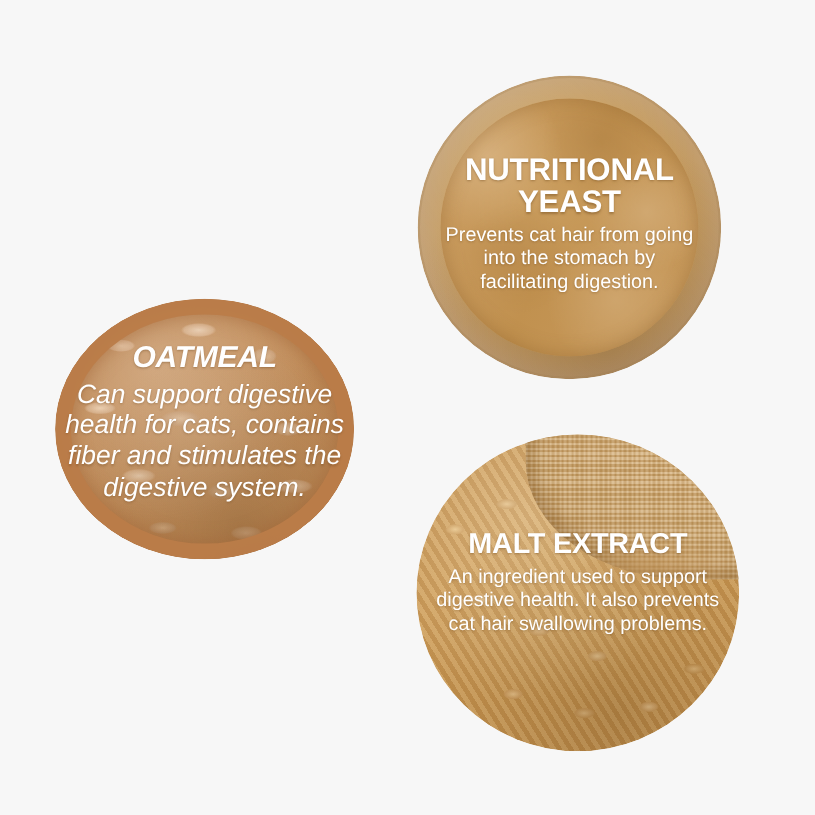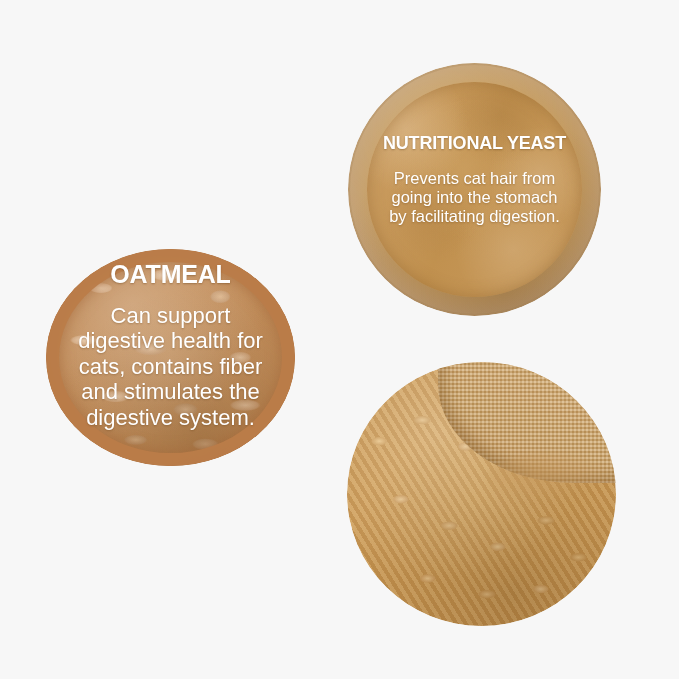--- a/index.html
+++ b/index.html
@@ -60,30 +60,31 @@
   .title {
     font-weight: 700;
     letter-spacing: -0.2px;
     line-height: 1.04;
     margin: 0 0 5px 0;
     text-shadow: 0 1px 2px rgba(80,45,10,0.35);
   }
   .desc {
     font-weight: 400;
     line-height: 1.16;
-    margin: 16px;
+    margin: 4px;
     text-shadow: 0 1px 2px rgba(80,45,10,0.30);
   }
 
   
   #card-oatmeal {
     left: 46px;
     top: 249px;
     width: 249px;
     height: 217px;
+    font-style: italic;
   }
   #card-oatmeal .texture {
     background-color: #c28e5d;
     background-image:
       radial-gradient(ellipse 16px 7px at 22% 18%, #e6c4a0 0%, #d3a87f 62%, rgba(200,150,100,0) 74%),
       radial-gradient(ellipse 20px 8px at 48% 12%, #e9cbac 0%, #d5ab82 60%, rgba(200,150,100,0) 74%),
       radial-gradient(ellipse 14px 9px at 70% 22%, #dfb88f 0%, #caa077 60%, rgba(200,150,100,0) 74%),
       radial-gradient(ellipse 18px 7px at 15% 42%, #e8c8a6 0%, #d2a87f 60%, rgba(200,150,100,0) 74%),
       radial-gradient(ellipse 22px 9px at 42% 46%, #e3bf9a 0%, #cda075 60%, rgba(200,150,100,0) 74%),
       radial-gradient(ellipse 15px 8px at 78% 50%, #e7c6a3 0%, #d0a57c 60%, rgba(200,150,100,0) 74%),
@@ -141,21 +142,21 @@
     box-shadow: inset 0 0 16px rgba(120,78,30,0.35);
   }
   #card-yeast .rim {
     position: absolute;
     inset: 0;
     border-radius: 50%;
     z-index: 3;
     box-shadow: inset 0 0 0 2px rgba(160,124,76,0.25);
     pointer-events: none;
   }
-  #card-yeast .title { font-size: 18px; }
+  #card-yeast .title { font-size: 26px; }
   #card-yeast .desc  { font-size: 16.5px; }
   #card-yeast .copy  { padding: 0 18px; transform: translateY(-1px); }
 
   
   #card-malt {
     left: 347px;
     top: 362px;
     width: 269px;
     height: 264px;
   }
@@ -232,15 +233,19 @@
       <h2 class="title">NUTRITIONAL YEAST</h2>
       <p class="desc">Prevents cat hair from going into the stomach by facilitating digestion.</p>
     </div>
   </div>
 
   <div class="ingredient" id="card-malt">
     <div class="texture"></div>
     <div class="sack"></div>
     <div class="sackfold"></div>
     <div class="shade"></div>
+    <div class="copy">
+      <h2 class="title">MALT EXTRACT</h2>
+      <p class="desc">An ingredient used to support digestive health. It also prevents cat hair swallowing problems.</p>
+    </div>
   </div>
 
 </div>
 
 </body></html>

